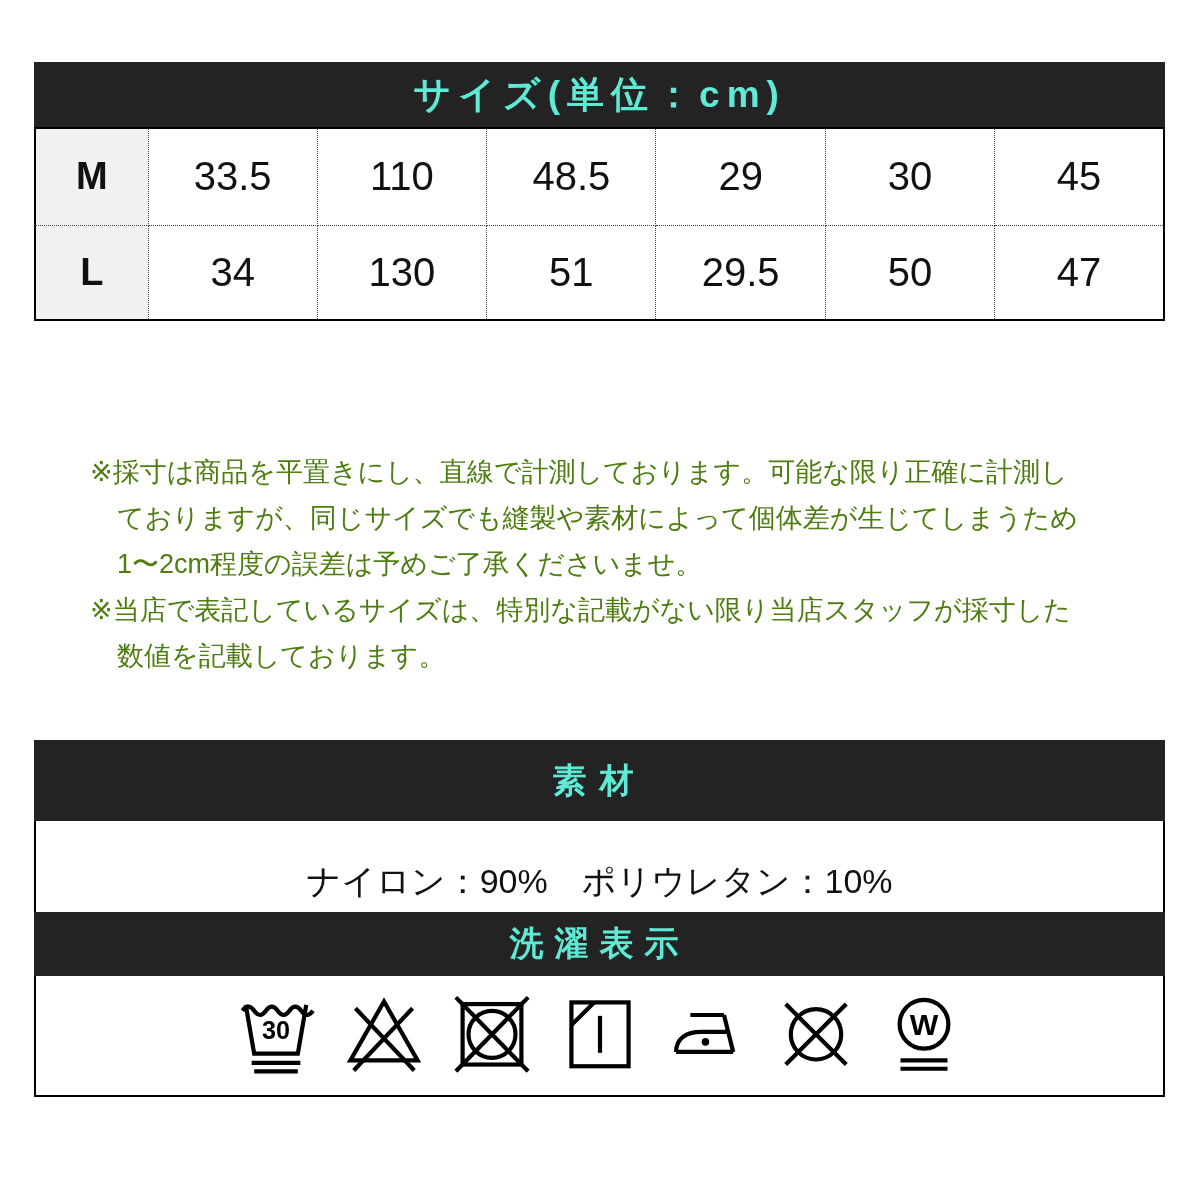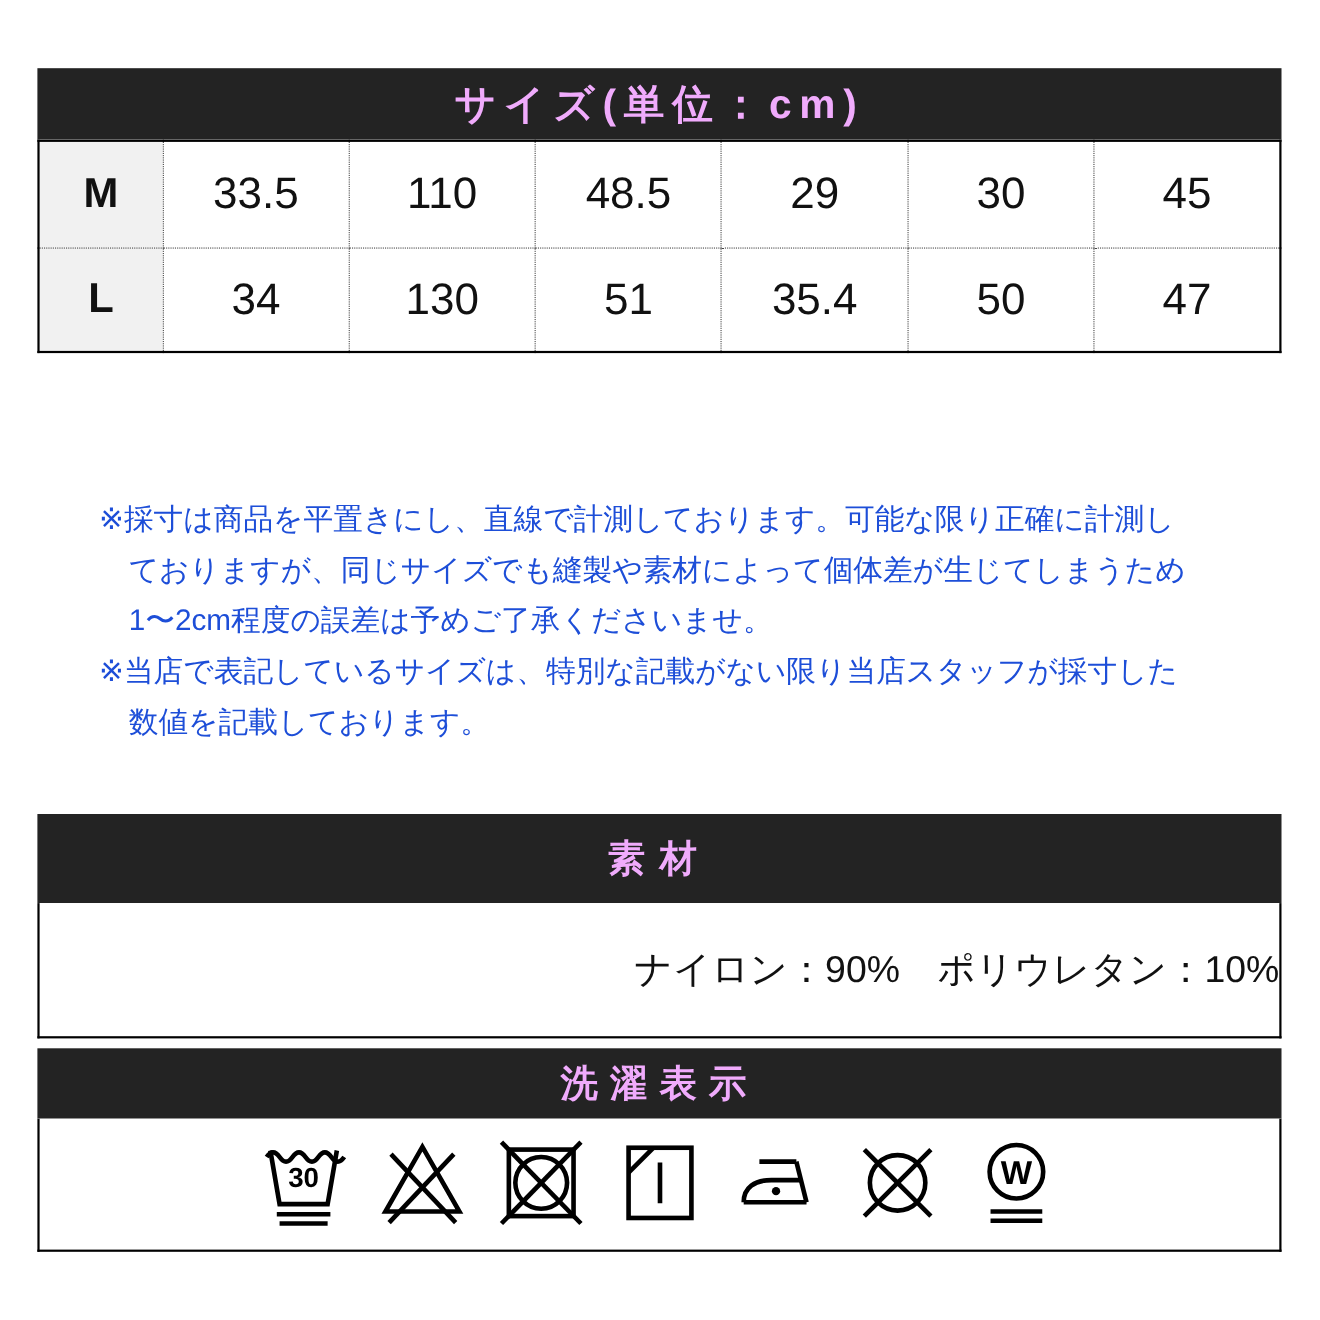--- a/index.html
+++ b/index.html
@@ -2,21 +2,21 @@
 <html><head>
 <meta charset="utf-8">
 <style>
   * { margin:0; padding:0; box-sizing:border-box; }
   html,body { background:#fff; }
   body { font-family:"Liberation Sans","DejaVu Sans",sans-serif; color:#111; }
   .page { position:relative; width:1200px; height:1200px; background:#fff; overflow:hidden; }
 
   
   .bar {
-    background:#232323; color:#f0abfc; display:flex; align-items:center; justify-content:center;
+    background:#232323; color:#5eead4; display:flex; align-items:center; justify-content:center;
     font-weight:bold;
   }
 
   
   .size-section { position:absolute; left:34px; top:62px; width:1131px; }
   .size-section .bar { height:65px; font-size:37px; letter-spacing:7px; }
   table.size-table {
     width:100%; border-collapse:collapse; table-layout:fixed;
     border:2px solid #000; background:#fff;
   }
@@ -25,34 +25,34 @@
     border:1px dotted #444; text-align:center; vertical-align:middle; padding:0;
   }
   tr.header-row { height:98px; }
   tr.row-0 { height:97px; }
   tr.row-1 { height:95px; }
   tr.header-row th { background:#f1f1f1; font-size:34px; font-weight:bold; }
   th.size-label { background:#f1f1f1; font-size:38px; font-weight:bold; }
   td.value-cell { background:#fff; font-size:40px; font-weight:normal; }
 
   
-  .notes { position:absolute; left:90px; top:449px; width:988px; font-size:27px; line-height:46px; color:#1d4ed8; }
+  .notes { position:absolute; left:90px; top:449px; width:988px; font-size:27px; line-height:46px; color:#4d7c0f; }
   .note { padding-left:27px; text-indent:-27px; }
   .note + .note { }
 
   
   .material-section { position:absolute; left:34px; top:740px; width:1131px; }
   .material-section .bar { height:81px; font-size:34px; letter-spacing:13px; }
   .material-body {
     height:123px; border:2px solid #000; border-top:none; background:#fff;
-    display:flex; align-items:center; justify-content:flex-end; font-size:34px;
+    display:flex; align-items:center; justify-content:center; font-size:34px;
   }
 
   
-  .care-section { position:absolute; left:34px; top:953px; width:1131px; }
+  .care-section { position:absolute; left:34px; top:912px; width:1131px; }
   .care-section .bar { height:64px; font-size:34px; letter-spacing:11px; }
   .care-body {
     height:121px; border:2px solid #000; border-top:none; background:#fff;
     display:flex; align-items:center; justify-content:center; gap:24px;
   }
   .care-icon { display:inline-flex; width:84px; height:94px; }
   .care-icon svg { width:100%; height:100%; }
   .care-icon svg path, .care-icon svg line, .care-icon svg circle, .care-icon svg rect, .care-icon svg polygon {
     fill:none; stroke:#000; stroke-width:5;
   }
@@ -89,21 +89,21 @@
         <td class="value-cell">48.5</td>
         <td class="value-cell">29</td>
         <td class="value-cell">30</td>
         <td class="value-cell">45</td>
       </tr>
       <tr class="row-1">
         <th class="size-label">L</th>
         <td class="value-cell">34</td>
         <td class="value-cell">130</td>
         <td class="value-cell">51</td>
-        <td class="value-cell">35.4</td>
+        <td class="value-cell">29.5</td>
         <td class="value-cell">50</td>
         <td class="value-cell">47</td>
       </tr>
     </tbody>
       </table>
   </section>
 
   <div class="notes">
     <p class="note"><span>※</span><span>採寸は商品を平置きにし、直線で計測しております。可能な限り正確に計測しておりますが、同じサイズでも縫製や素材によって個体差が生じてしまうため1〜2cm程度の誤差は予めご了承くださいませ。</span></p>
     <p class="note"><span>※</span><span>当店で表記しているサイズは、特別な記載がない限り当店スタッフが採寸した数値を記載しております。</span></p>

